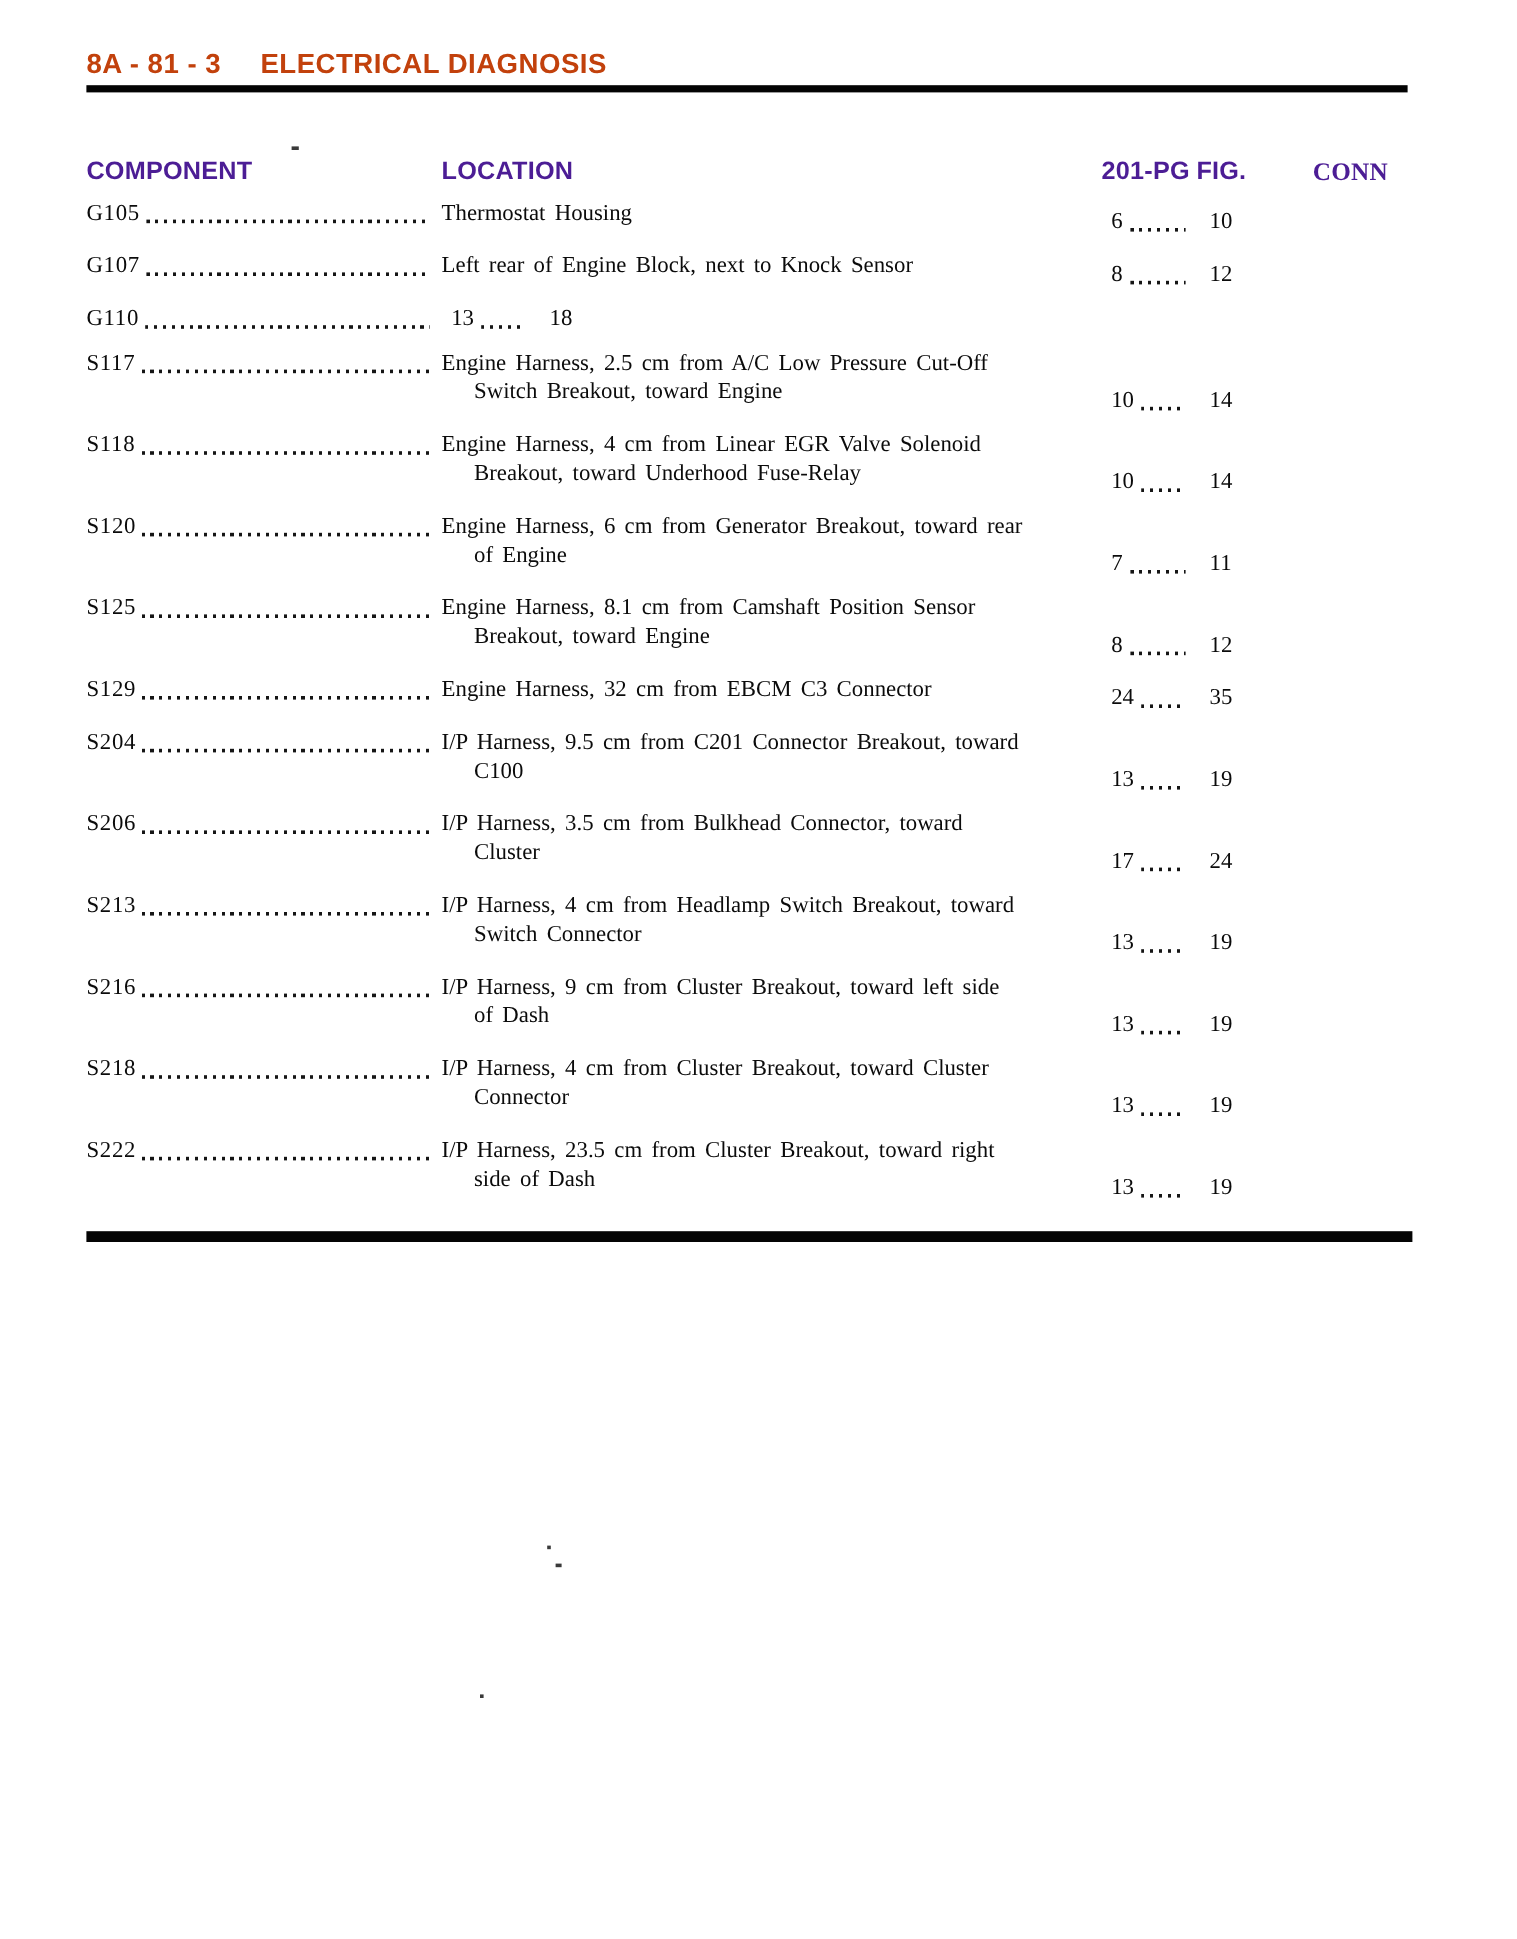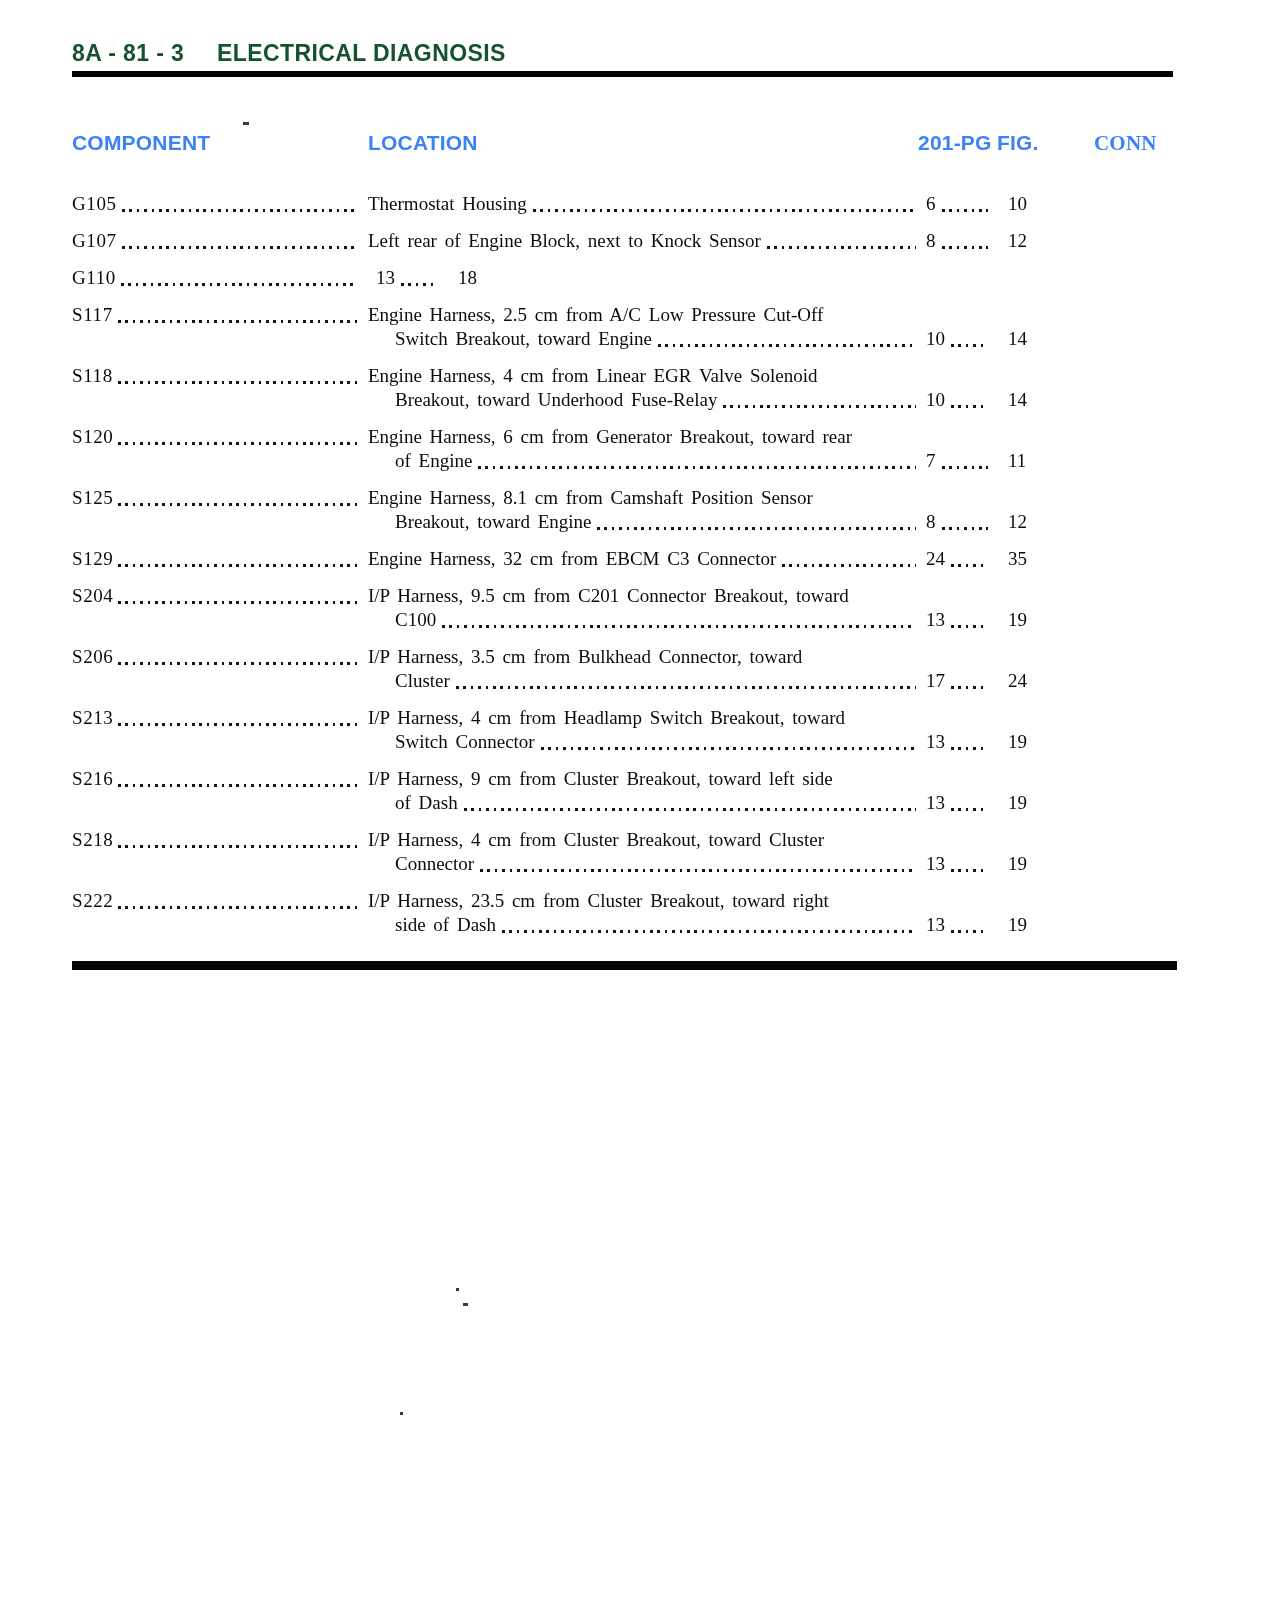--- a/index.html
+++ b/index.html
@@ -9,39 +9,39 @@
     font-family:"Liberation Serif", serif;
     color:#0b0b0b;
   }
   .page { position:relative; width:1264px; height:1616px; overflow:hidden; background:#fff; }
   .content { padding:40px 0 0 72px; }
 
   
   .doc-header {
     font-family:"Liberation Sans", sans-serif;
     font-weight:700; font-size:23px; letter-spacing:0.4px;
-    color:#14532d; white-space:nowrap;
+    color:#c2410c; white-space:nowrap;
   }
   .doc-header .hdr-label { margin-left:26px; }
   .header-rule {
     width:1101px; height:6px; background:#030303; margin-top:4px;
   }
   .page-title {
     font-family:"Liberation Sans", sans-serif;
     font-weight:700; font-size:29px; letter-spacing:0.2px;
     margin-top:7px; color:#050505; white-space:nowrap;
   }
 
   
   .comp-table { width:1104px; margin-top:54px; font-size:19px; }
   .thead {
     display:flex;
     font-family:"Liberation Sans", sans-serif;
     font-weight:700; font-size:21px; letter-spacing:0.2px;
-    margin-bottom:36px; color:#3b82f6;
+    margin-bottom:10px; color:#4c1d95;
   }
   .thead > div { white-space:nowrap; }
 
   .cell { box-sizing:border-box; }
   .c-comp { width:296px; }
   .c-loc  { width:550px; }
   .c-pg   { width:72px; }
   .c-fig  { width:78px; }
   .c-conn { flex:1; }
 
@@ -49,21 +49,21 @@
   .th-conn { padding-left:26px;font-family:Liberation Serif, serif; }
 
   .tbody .row {
     display:flex; align-items:flex-start;
     line-height:24px; margin-bottom:13px;
     word-spacing:3px;
   }
   .row .c-comp { display:flex; letter-spacing:0.6px; }
   .row .c-comp .leader { margin:0 10px 4px 5px; }
 
-  .loc-line { display:flex; }
+  .loc-line { display:flex;flex-direction:column; }
   .loc-line .loc-text { white-space:nowrap; }
   .loc-line .leader { margin:0 2px 4px 6px; }
   .loc-line2 { padding-left:27px; }
 
   .row .c-pg { display:flex; align-self:flex-end; }
   .row .c-pg .pg-num { padding-left:8px; }
   .row .c-pg .leader { margin:0 2px 4px 6px; }
   .row .c-fig { align-self:flex-end; padding-left:18px; }
 
   .leader {

